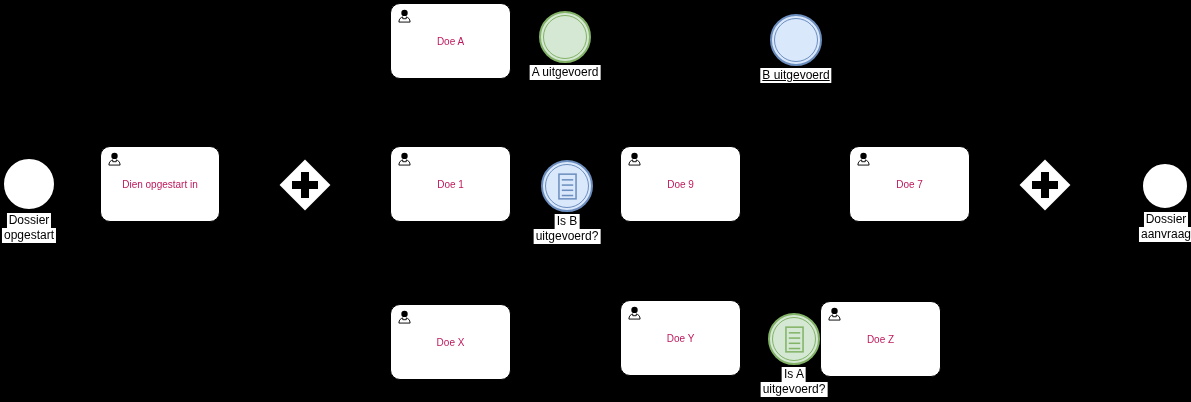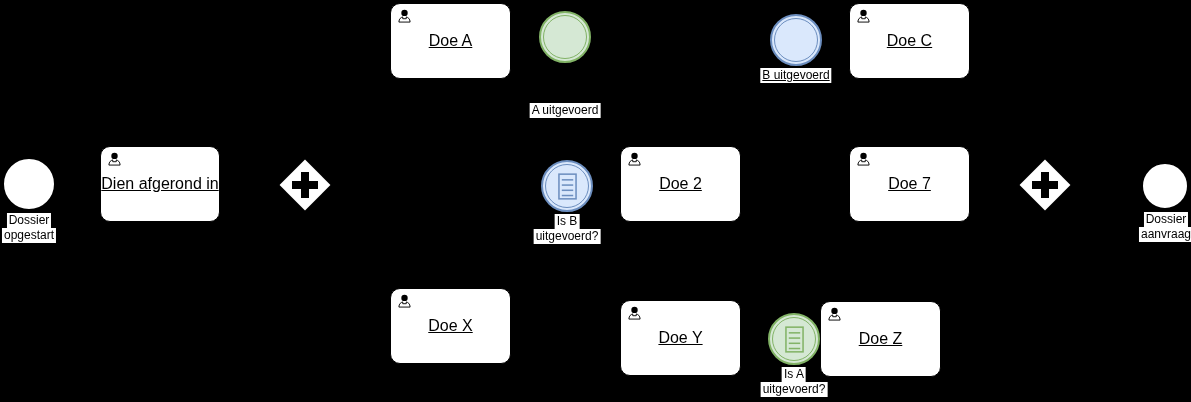--- a/index.html
+++ b/index.html
@@ -10,21 +10,21 @@
     color:var(--label_text,#000000);
   }
   .node{position:absolute;box-sizing:border-box;}
   
   .task{
     width:121px;height:76px;border-radius:10px;
     background:var(--shape_fill,#ffffff);
     border:1px solid var(--shape_stroke,#000000);
     display:flex;align-items:center;justify-content:center;
   }
-  .task-label{font-size:16px;color:#000000;text-decoration:underline;}
+  .task-label{font-size:10px;color:#be185d;}
   .person-icon{position:absolute;top:5px;left:6px;width:15px;height:14px;}
   
   .plain-event{
     border-radius:50%;
     background:var(--shape_fill,#ffffff);
     border:2px solid var(--shape_stroke,#000000);
   }
   
   .event{border-radius:50%;width:52px;height:52px;border:2px solid;}
   .event .inner{
@@ -74,79 +74,79 @@
   <div class="node plain-event" style="left:2px;top:157px;width:54px;height:54px;"></div>
   <div class="chip" style="left:29px;top:213px;">
     <span>Dossier</span>
     <span>opgestart</span>
   </div>
 
   <div class="node task" style="left:100px;top:146px;width:120px;">
     <svg class="person-icon">
         <use href="#person"></use>
       </svg>
-    <span class="task-label">Dien afgerond in</span>
+    <span class="task-label">Dien opgestart in</span>
   </div>
 
   <div class="node gateway" style="left:280px;top:160px;">
     <div class="gw-diamond"></div>
     <div class="gw-plus-h"></div>
     <div class="gw-plus-v"></div>
   </div>
 
   <div class="node task" style="left:390px;top:3px;">
     <svg class="person-icon">
         <use href="#person"></use>
       </svg>
     <span class="task-label">Doe A</span>
   </div>
   <div class="node event green" style="left:539px;top:11px;">
     <div class="inner"></div>
   </div>
-  <div class="chip" style="left:565px;top:65px;margin-top:38px;">
+  <div class="chip" style="left:565px;top:65px;">
     <span>A uitgevoerd</span>
   </div>
   <div class="node event blue" style="left:770px;top:14px;">
     <div class="inner"></div>
   </div>
   <div class="chip" style="left:796px;top:68px;text-decoration:underline;">
     <span>B uitgevoerd</span>
   </div>
-  <div class="node task" style="left:849px;top:3px;">
+
+  <div class="node task" style="left:390px;top:146px;">
     <svg class="person-icon">
         <use href="#person"></use>
       </svg>
-    <span class="task-label">Doe C</span>
+    <span class="task-label">Doe 1</span>
   </div>
-
   <div class="node event blue" style="left:541px;top:160px;">
     <div class="inner">
       <svg class="cond-icon">
           <use href="#condlist"></use>
         </svg>
     </div>
   </div>
   <div class="chip" style="left:567px;top:214px;">
     <span>Is B</span>
     <span>uitgevoerd?</span>
   </div>
   <div class="node task" style="left:620px;top:146px;">
     <svg class="person-icon">
         <use href="#person"></use>
       </svg>
-    <span class="task-label">Doe 2</span>
+    <span class="task-label">Doe 9</span>
   </div>
   <div class="node task" style="left:849px;top:146px;">
     <svg class="person-icon">
         <use href="#person"></use>
       </svg>
     <span class="task-label">Doe 7</span>
   </div>
 
-  <div class="node task" style="left:390px;top:288px;">
+  <div class="node task" style="left:390px;top:304px;">
     <svg class="person-icon">
         <use href="#person"></use>
       </svg>
     <span class="task-label">Doe X</span>
   </div>
   <div class="node task" style="left:620px;top:300px;">
     <svg class="person-icon">
         <use href="#person"></use>
       </svg>
     <span class="task-label">Doe Y</span>

